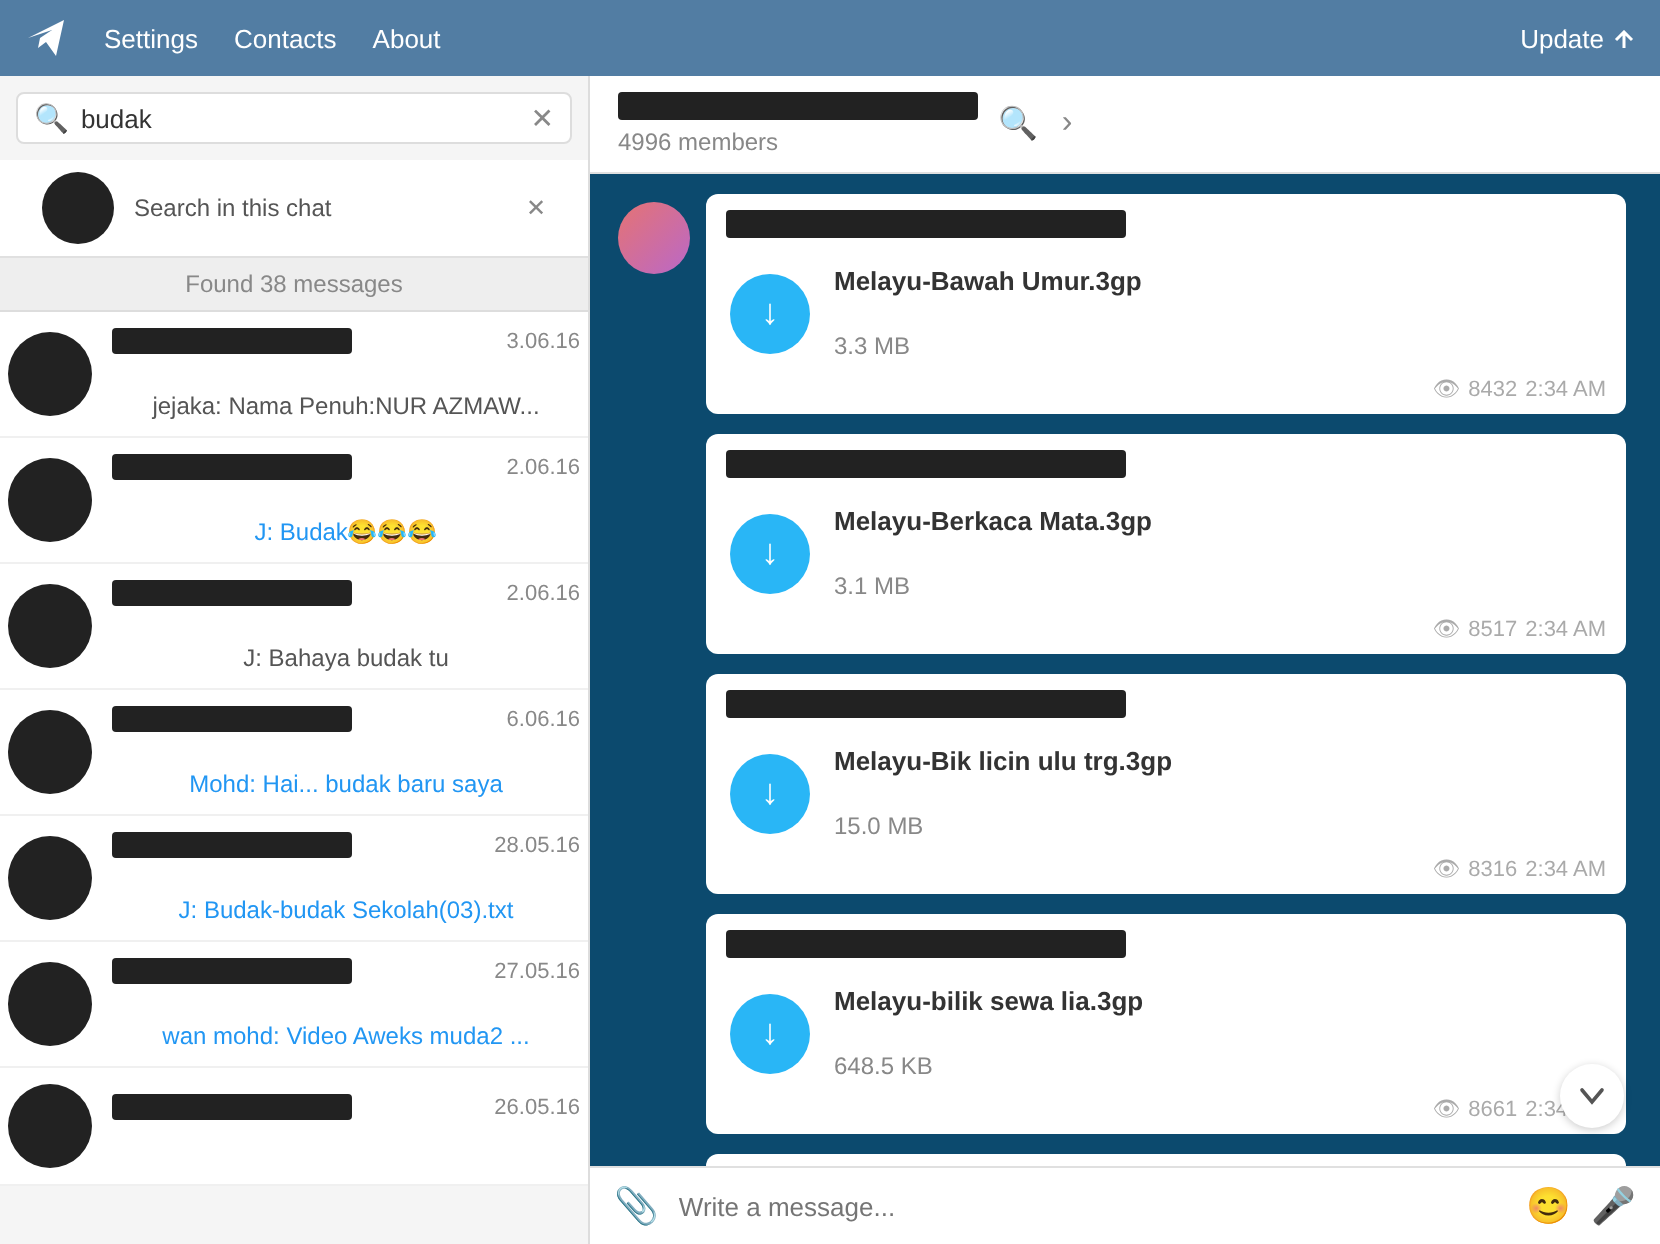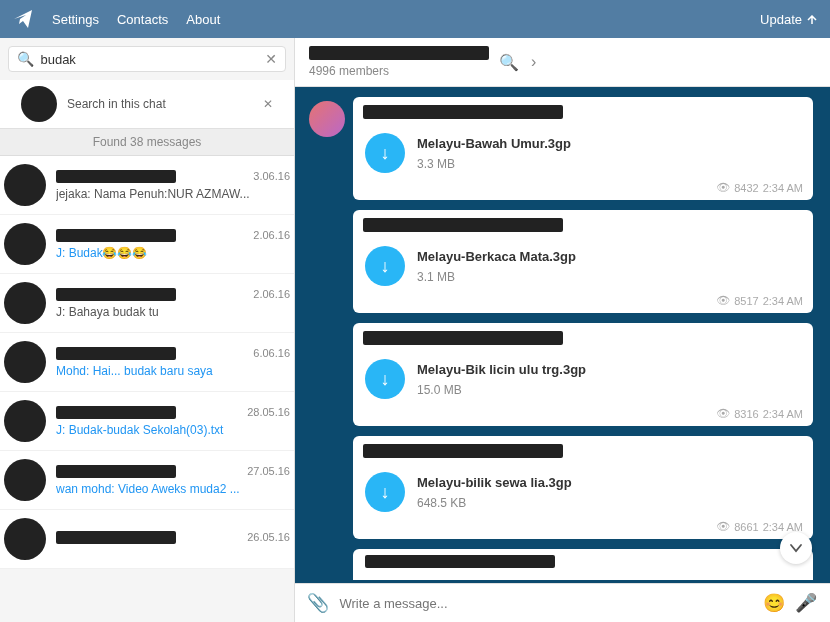--- a/index.html
+++ b/index.html
@@ -94,21 +94,21 @@
       border-bottom: 1px solid #f0f0f0;
       cursor: pointer;
     }
     .chat-avatar {
       width: 42px; height: 42px; background: #222; border-radius: 50%; flex-shrink: 0;
     }
     .chat-info { flex: 1; min-width: 0; }
     .chat-name-row { display: flex; justify-content: space-between; align-items: center; }
     .chat-name { font-size: 13px; font-weight: 600; color: #222; background: #222; height: 13px; width: 120px; border-radius: 2px; }
     .chat-date { font-size: 11px; color: #888; white-space: nowrap; }
-    .chat-preview { font-size: 12px; color: #555; margin-top: 4px; white-space: nowrap; overflow: hidden; text-overflow: ellipsis; }
+    .chat-preview { font-size: 12px; color: #555; margin-top: 19px; white-space: nowrap; overflow: hidden; text-overflow: ellipsis; text-align: center; }
     .chat-preview.blue { color: #2196f3; }
 
     
     .right-panel {
       flex: 1;
       display: flex;
       flex-direction: column;
       background: #0c4a6e;
       overflow: hidden;
     }
@@ -161,21 +161,21 @@
     }
     .download-btn {
       width: 40px; height: 40px;
       background: #29b6f6;
       border-radius: 50%;
       display: flex; align-items: center; justify-content: center;
       color: white; font-size: 18px; flex-shrink: 0;
     }
     .file-info { flex: 1; }
     .file-name { font-size: 13px; font-weight: 600; color: #333; }
-    .file-size { font-size: 12px; color: #888; margin-top: 6px; }
+    .file-size { font-size: 12px; color: #888; margin-top: 18px; }
     .msg-meta {
       display: flex;
       justify-content: flex-end;
       align-items: center;
       gap: 4px;
       padding: 0 10px 6px 10px;
       font-size: 11px;
       color: #aaa;
     }
     .eye-icon { font-size: 11px; }

